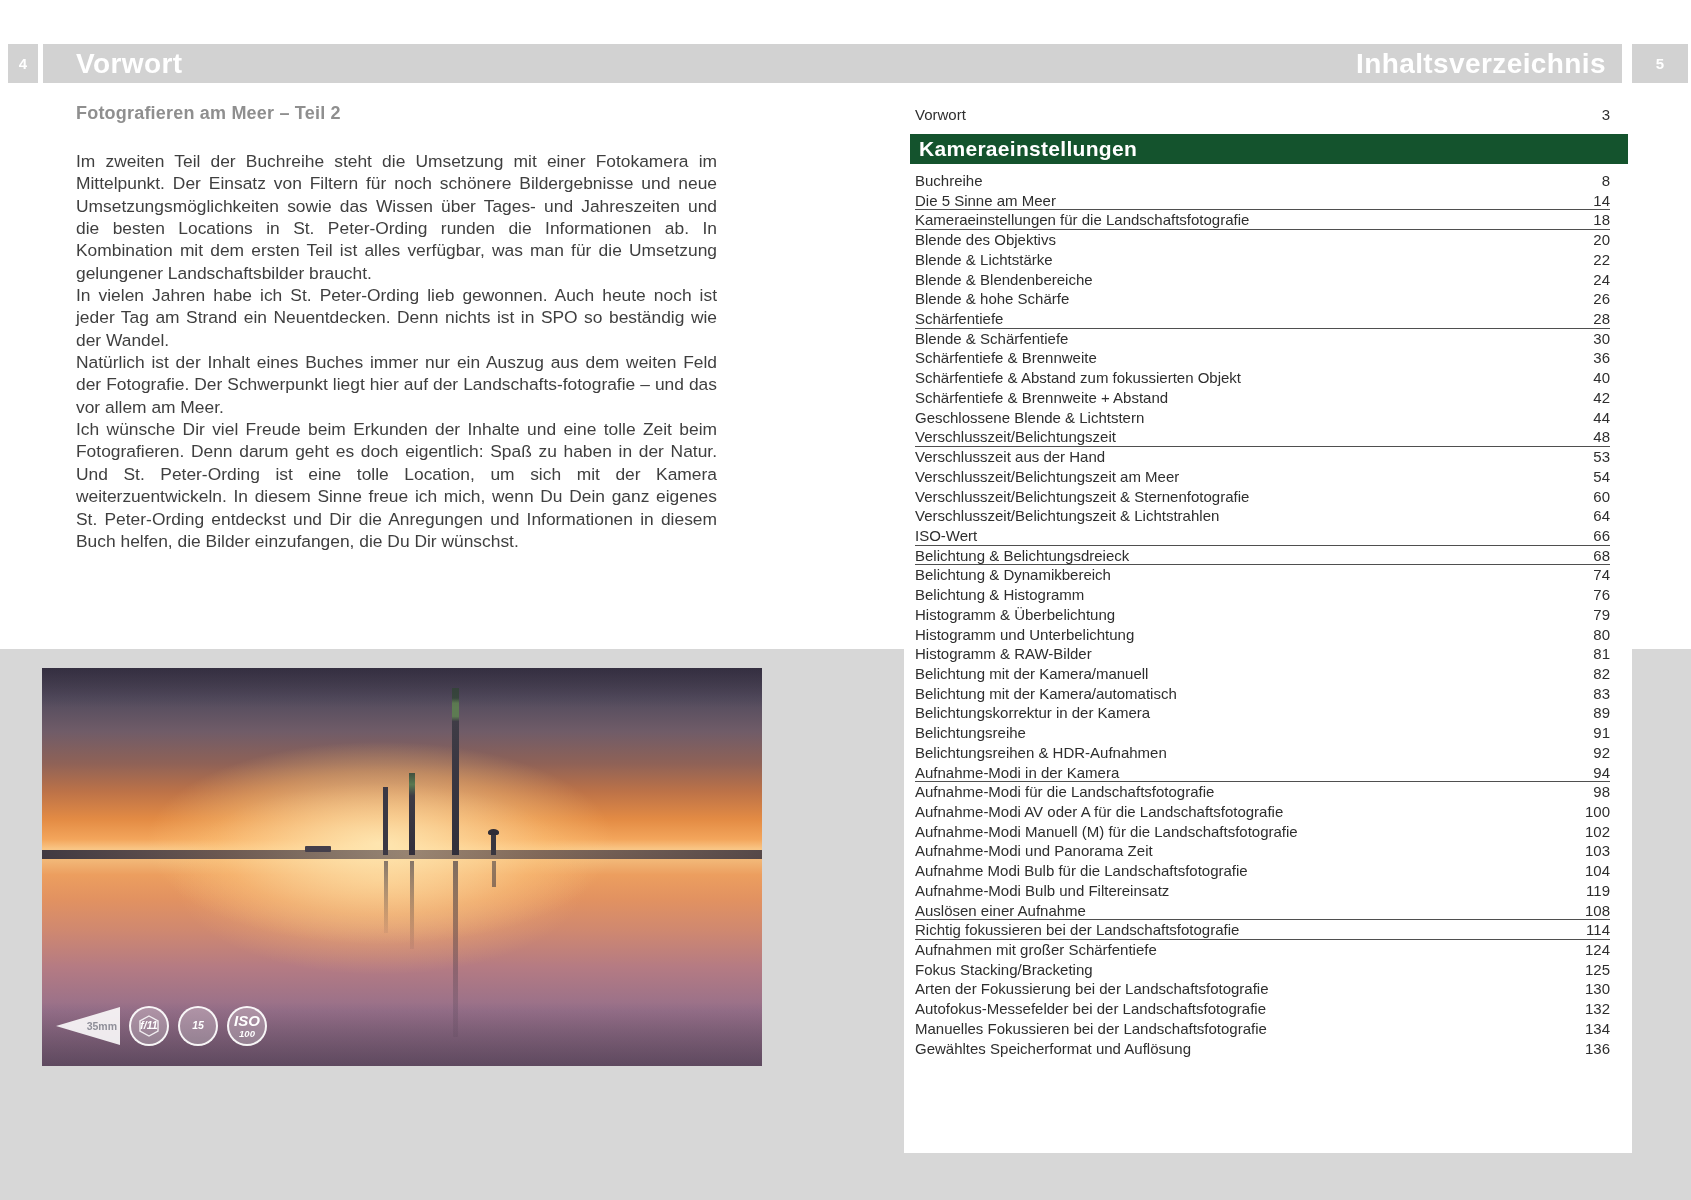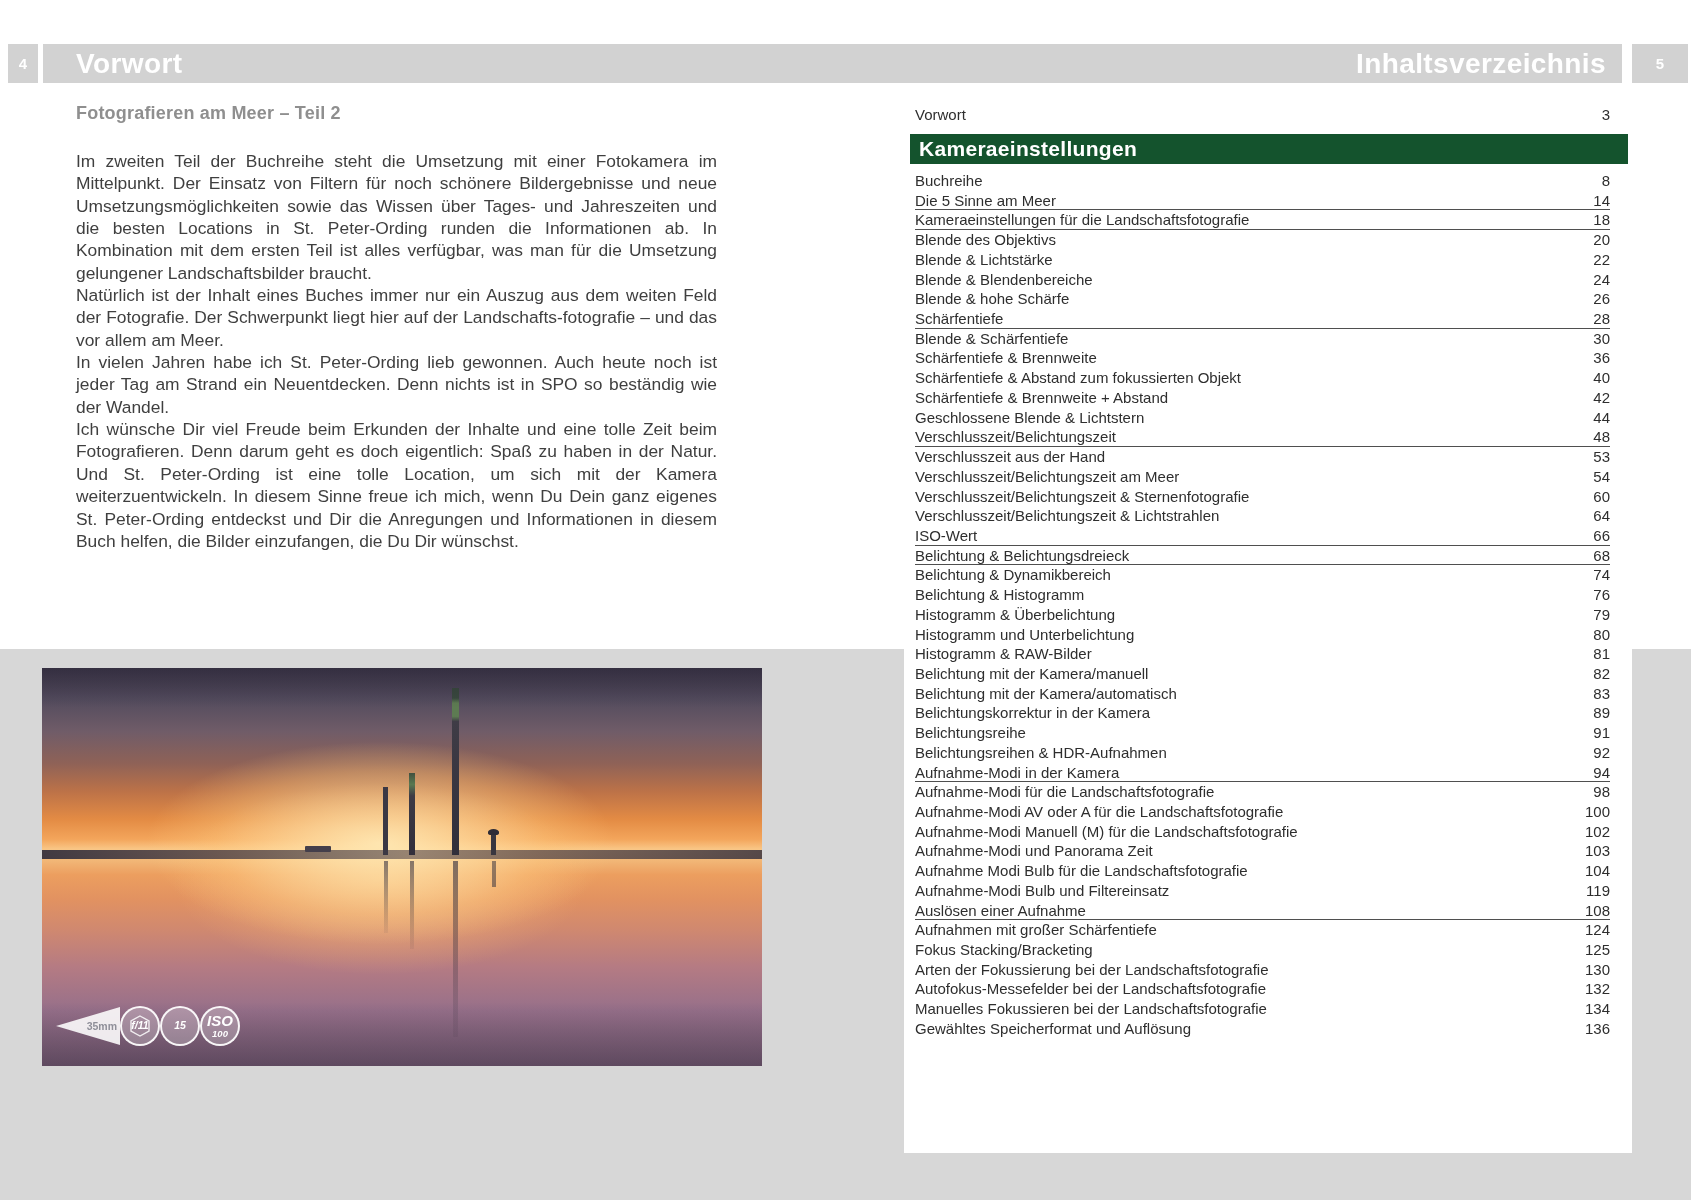--- a/index.html
+++ b/index.html
@@ -59,21 +59,21 @@
   .pole3{left:47.4%;top:30%;width:5px;height:17%;background:#3b3844;}
   .post4{left:62.4%;top:42%;width:5px;height:5%;background:#39363f;}
   .post4::before{content:"";position:absolute;left:-3px;top:-6px;width:11px;height:6px;border-radius:50% 50% 30% 30%;background:#2f2c36;}
   .bench{position:absolute;left:36.5%;top:44.6%;width:26px;height:6px;background:#443f4b;border-radius:1px;}
   .refl{position:absolute;opacity:.75;}
   .refl1{left:57.1%;top:48.6%;width:5px;height:44%;background:linear-gradient(to bottom,rgba(56,50,64,.85),rgba(70,58,74,.15));}
   .refl2{left:51.1%;top:48.6%;width:4px;height:22%;background:linear-gradient(to bottom,rgba(56,50,64,.8),rgba(70,58,74,.1));}
   .refl3{left:47.5%;top:48.6%;width:4px;height:18%;background:linear-gradient(to bottom,rgba(56,50,64,.8),rgba(70,58,74,.1));}
   .refl4{left:62.5%;top:48.6%;width:4px;height:6.5%;background:rgba(52,47,60,.7);}
   
-  .badges{position:absolute;left:14px;bottom:20px;display:flex;align-items:center;z-index:3;}
+  .badges{position:absolute;left:14px;bottom:20px;display:flex;align-items:center;gap:9px;z-index:3;}
   .badge-tri{position:relative;width:64px;height:38px;}
   .badge-tri .tri{
     position:absolute;left:0;top:0;width:0;height:0;
     border-top:19px solid transparent;border-bottom:19px solid transparent;
     border-right:64px solid rgba(255,255,255,.88);
   }
   .badge-tri .tri-label{
     position:absolute;right:3px;top:50%;transform:translateY(-50%);
     color:#8f8f99;font-size:10.5px;font-weight:bold;z-index:1;
   }
@@ -121,23 +121,23 @@
 <div class="pageno pageno-right">
   <span>5</span>
 </div>
 
 <div class="left-content">
   <h1>Fotografieren am Meer – Teil 2</h1>
   <div class="bodytext">
 
       <p class="para">Im zweiten Teil der Buchreihe steht die Umsetzung mit einer Fotokamera im Mittelpunkt. Der Einsatz von Filtern für noch schönere Bildergebnisse und neue Umsetzungsmöglichkeiten sowie das Wissen über Tages- und Jahreszeiten und die besten Locations in St. Peter-Ording runden die Informationen ab. In Kombination mit dem ersten Teil ist alles verfügbar, was man für die Umsetzung gelungener Landschaftsbilder braucht.</p>
 
+      <p class="para">In vielen Jahren habe ich St. Peter-Ording lieb gewonnen. Auch heute noch ist jeder Tag am Strand ein Neuentdecken. Denn nichts ist in SPO so beständig wie der Wandel.</p>
+
       <p class="para">Natürlich ist der Inhalt eines Buches immer nur ein Auszug aus dem weiten Feld der Fotografie. Der Schwerpunkt liegt hier auf der Landschafts-fotografie – und das vor allem am Meer.</p>
-
-      <p class="para">In vielen Jahren habe ich St. Peter-Ording lieb gewonnen. Auch heute noch ist jeder Tag am Strand ein Neuentdecken. Denn nichts ist in SPO so beständig wie der Wandel.</p>
 
       <p class="para">Ich wünsche Dir viel Freude beim Erkunden der Inhalte und eine tolle Zeit beim Fotografieren. Denn darum geht es doch eigentlich: Spaß zu haben in der Natur. Und St. Peter-Ording ist eine tolle Location, um sich mit der Kamera weiterzuentwickeln. In diesem Sinne freue ich mich, wenn Du Dein ganz eigenes St. Peter-Ording entdeckst und Dir die Anregungen und Informationen in diesem Buch helfen, die Bilder einzufangen, die Du Dir wünschst.</p>
     </div>
 </div>
 
 <div class="photo">
   <div class="sandbar"></div>
   <div class="pole pole1"></div>
   <div class="pole pole2"></div>
   <div class="pole pole3"></div>
@@ -362,20 +362,24 @@
       <div class="toc-row">
         <span class="toc-label">Aufnahme-Modi Bulb und Filtereinsatz</span>
         <span class="toc-page">119</span>
       </div>
 
       <div class="toc-row ruled">
         <span class="toc-label">Auslösen einer Aufnahme</span>
         <span class="toc-page">108</span>
       </div>
 
+      <div class="toc-row ruled">
+        <span class="toc-label">Richtig fokussieren bei der Landschaftsfotografie</span>
+        <span class="toc-page">114</span>
+      </div>
 
       <div class="toc-row">
         <span class="toc-label">Aufnahmen mit großer Schärfentiefe</span>
         <span class="toc-page">124</span>
       </div>
 
       <div class="toc-row">
         <span class="toc-label">Fokus Stacking/Bracketing</span>
         <span class="toc-page">125</span>
       </div>

